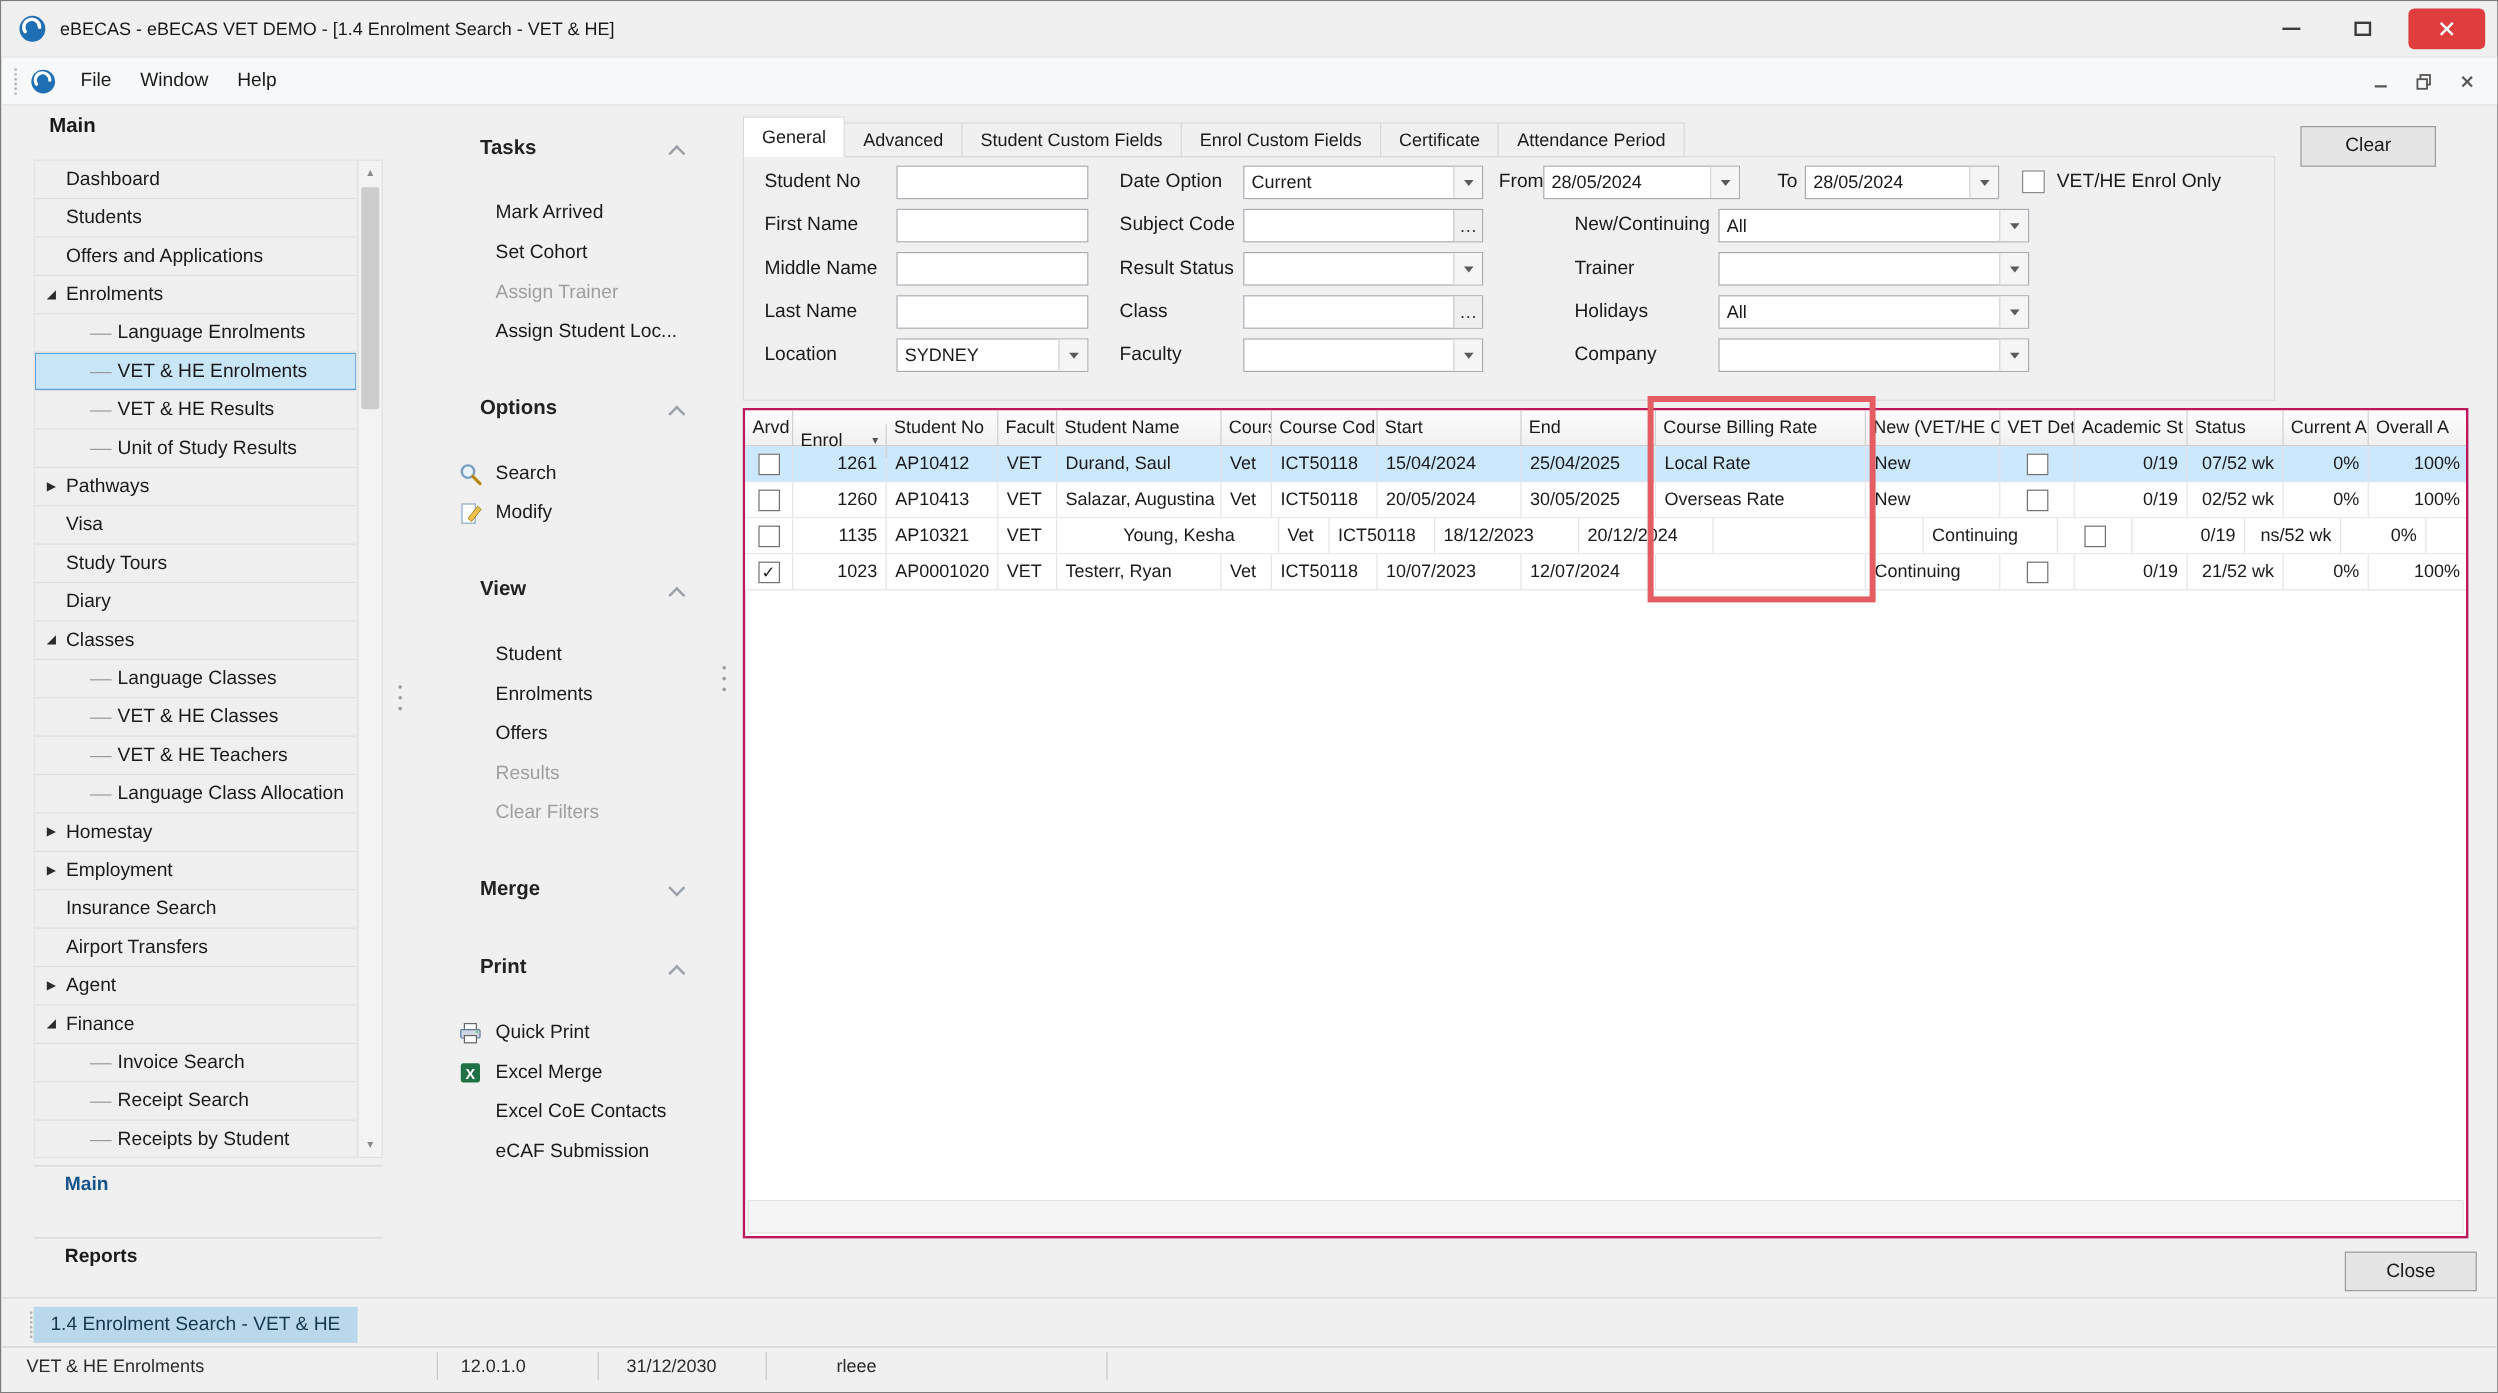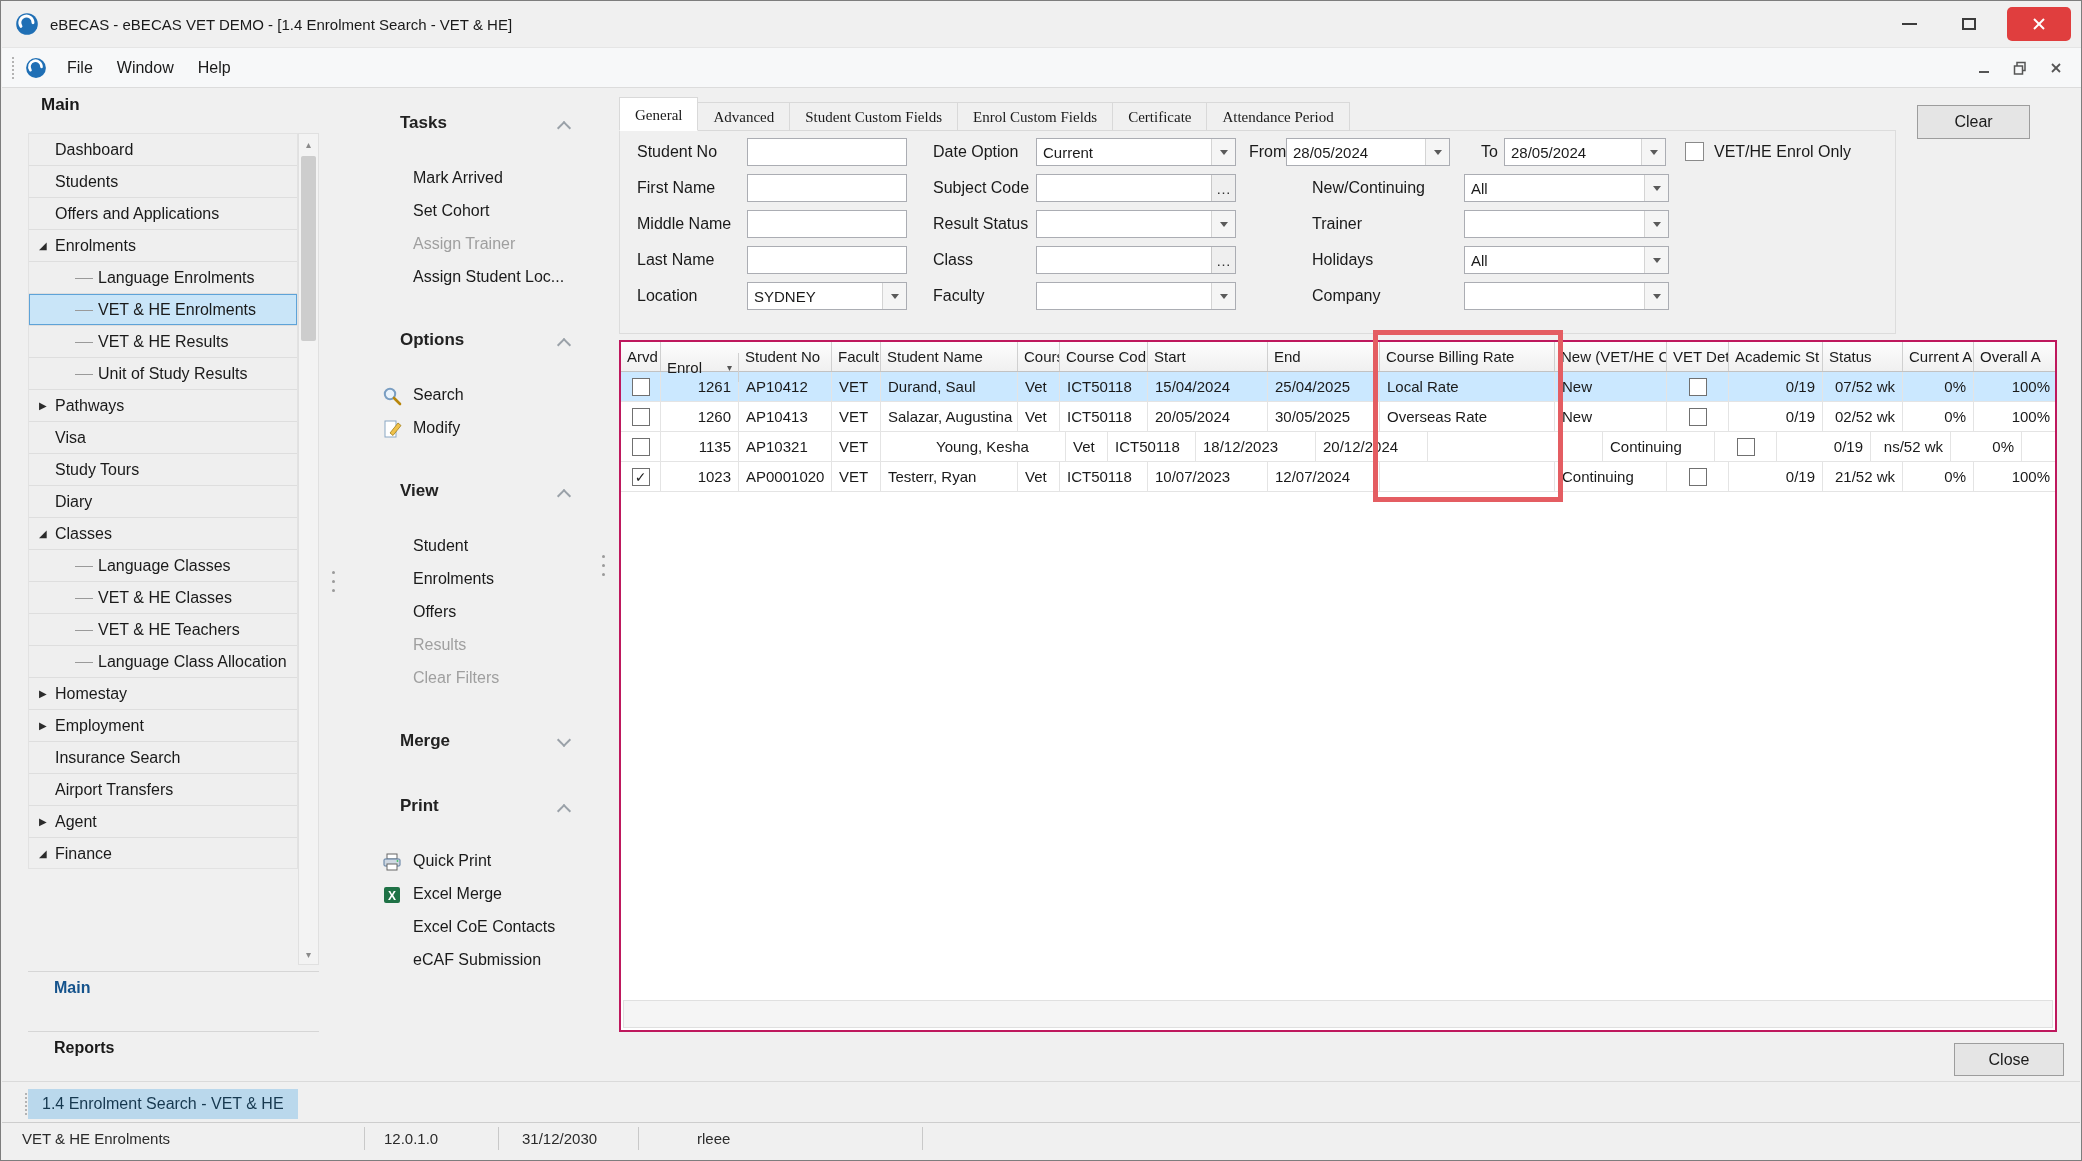--- a/index.html
+++ b/index.html
@@ -21,21 +21,21 @@
   .menubar{position:absolute;left:1px;top:46px;width:2080px;height:41px;background:#f7f8f9;border-top:1px solid #e5e5e5;border-bottom:1px solid #dcdcdc;display:flex;align-items:center;}
   .grip-v{width:5px;height:22px;border-left:2px dotted #b3b3b3;margin:0 8px 0 10px;}
   .menubar .app-icon{width:22px;height:22px;margin-right:8px;}
   .menu-items{display:flex;align-items:center;text-align:center;}
   .menu-item{font-size:16px;color:#1a1a1a;padding:0 12px;}
   .mdi-btns{position:absolute;right:12px;top:0;height:100%;display:flex;align-items:center;gap:8px;}
   .mdibtn{width:28px;height:26px;display:flex;align-items:center;justify-content:center;}
 
   
   .sidebar-title{position:absolute;left:40px;top:94px;font-size:17px;font-weight:bold;color:#1a1a1a;}
-  .tree{position:absolute;left:27px;top:132px;width:270px;height:736px;background:#efefef;border:1px solid #e2e2e2;overflow:hidden;}
+  .tree{position:absolute;left:27px;top:132px;width:270px;height:832px;background:#efefef;border:1px solid #e2e2e2;overflow:hidden;}
   .tree-row{height:32px;display:flex;align-items:center;border-bottom:1px solid #dedede;background:#efefef;position:relative;font-size:16px;color:#1a1a1a;white-space:nowrap;}
   .tree-row .arrow{position:absolute;left:10px;width:16px;font-size:10px;color:#2b2b2b;text-align:left;}
   .tree-row .lbl{margin-left:26px;}
   .tree-row.lvl1 .lbl{margin-left:69px;}
   .tree-row.lvl1::before{content:"";position:absolute;left:46px;top:16px;width:18px;border-top:1px solid #9a9a9a;}
   .tree-row.sel{background:#c9e5f8;box-shadow:inset 0 0 0 1px #5ea3d8;}
   .tree-scroll{position:absolute;left:297px;top:132px;width:21px;height:832px;background:#f3f3f3;border:1px solid #e0e0e0;}
   .sb-arrow{position:absolute;left:0;width:100%;height:20px;color:#8a8a8a;font-size:10px;display:flex;align-items:center;justify-content:center;}
   .sb-arrow.up{top:0;}
   .sb-arrow.up::before{content:"▴";}
@@ -58,39 +58,39 @@
   .ap-group:first-child .ap-header{margin-top:0;}
   .chev{position:absolute;right:44px;width:10px;height:10px;border-left:2px solid #9aa1a8;border-top:2px solid #9aa1a8;}
   .chev.up{transform:rotate(45deg);top:10px;}
   .chev.down{transform:rotate(225deg);top:4px;}
   .ap-items{margin-top:20px;}
   .ap-item{position:relative;height:33px;line-height:33px;padding-left:66px;font-size:16px;color:#1a1a1a;white-space:nowrap;}
   .ap-item.dis{color:#9f9f9f;}
   .ap-item .ic{position:absolute;left:35px;top:6px;width:20px;height:20px;}
 
   
-  .tabstrip{position:absolute;left:618px;top:96px;height:34px;display:flex;align-items:flex-end;z-index:3;font-family:Liberation Serif, serif;}
+  .tabstrip{position:absolute;left:618px;top:96px;height:34px;display:flex;align-items:flex-end;z-index:3;}
   .tab{height:29px;line-height:29px;padding:0 15px;font-size:15px;color:#1a1a1a;background:#f0f0f0;border:1px solid #d9d9d9;margin-right:-1px;white-space:nowrap;}
   .tab.sel{height:34px;line-height:34px;background:#fff;border-bottom:1px solid #fff;position:relative;z-index:4;}
   .form-panel{position:absolute;left:618px;top:129px;width:1277px;height:204px;border:1px solid #dcdcdc;background:#f0f0f0;z-index:2;}
   .f-label{position:absolute;height:28px;line-height:28px;font-size:16px;color:#1a1a1a;white-space:nowrap;}
   .ctl{position:absolute;height:28px;background:#fff;border:1px solid #abadb3;display:flex;align-items:stretch;font-size:15px;color:#1a1a1a;}
   .ctl .val{flex:1;padding:0 6px;white-space:nowrap;overflow:hidden;display:flex;align-items:center;}
   .combo-btn{width:24px;display:flex;align-items:center;justify-content:center;background:#f5f5f5;border-left:1px solid #d4d4d4;}
   .dda{width:0;height:0;border-left:4px solid transparent;border-right:4px solid transparent;border-top:5px solid #5a5a5a;}
   .ell-btn{width:24px;display:flex;align-items:center;justify-content:center;background:#efefef;border-left:1px solid #c8c8c8;font-size:15px;color:#333;}
   .ell-btn::before{content:"…";}
   .chkbox{position:absolute;width:19px;height:19px;background:#fff;border:1px solid #8a8a8a;}
   .p-r1{top:7px}.p-r2{top:43px}.p-r3{top:79px}.p-r4{top:115px}.p-r5{top:151px}
   .p-c1l{left:17px}
   .p-c1f{left:127px;width:160px}
   .p-c2l{left:313px}
   .p-c2f{left:416px;width:200px}
   .p-c3l{left:692px}
-  .p-c3f{left:844px;width:205px}
+  .p-c3f{left:812px;width:259px}
   .p-froml{left:629px}
   .p-fromf{left:666px;width:164px}
   .p-tol{left:861px}
   .p-tof{left:884px;width:162px}
   .p-chk{left:1065px;top:11px}
   .p-chkl{left:1094px}
 
   
   .btn{position:absolute;background:#e5e5e5;border:1px solid #9d9d9d;font-size:16px;color:#1a1a1a;font-family:inherit;}
   .clear-btn{left:1916px;top:104px;width:113px;height:34px;}

